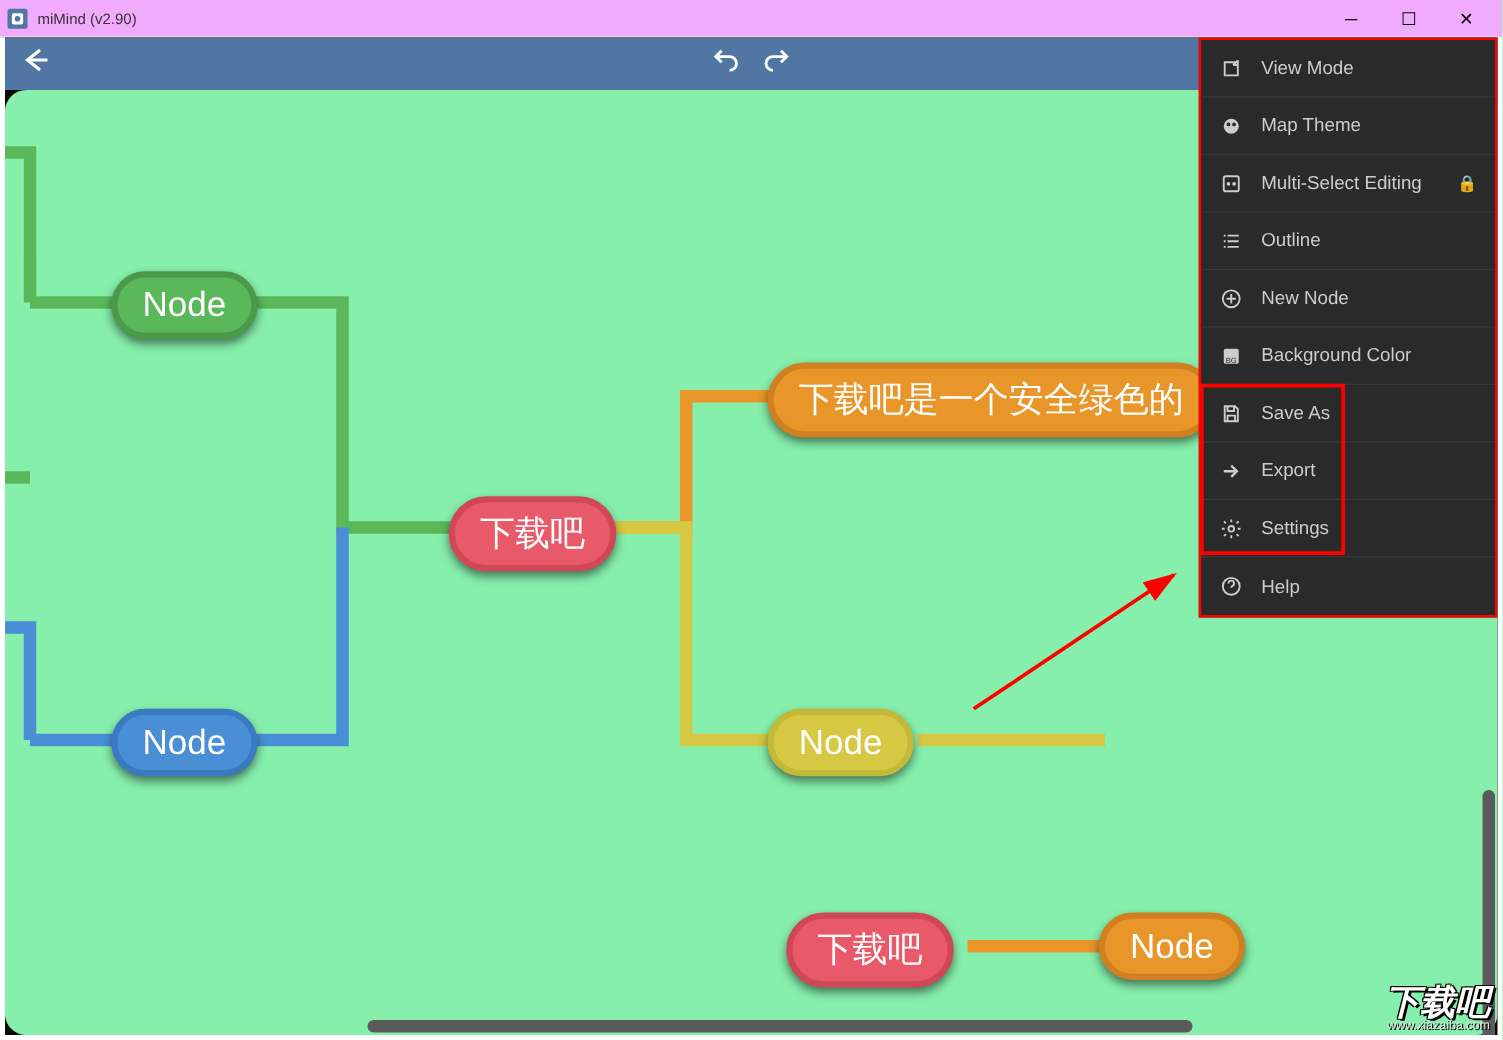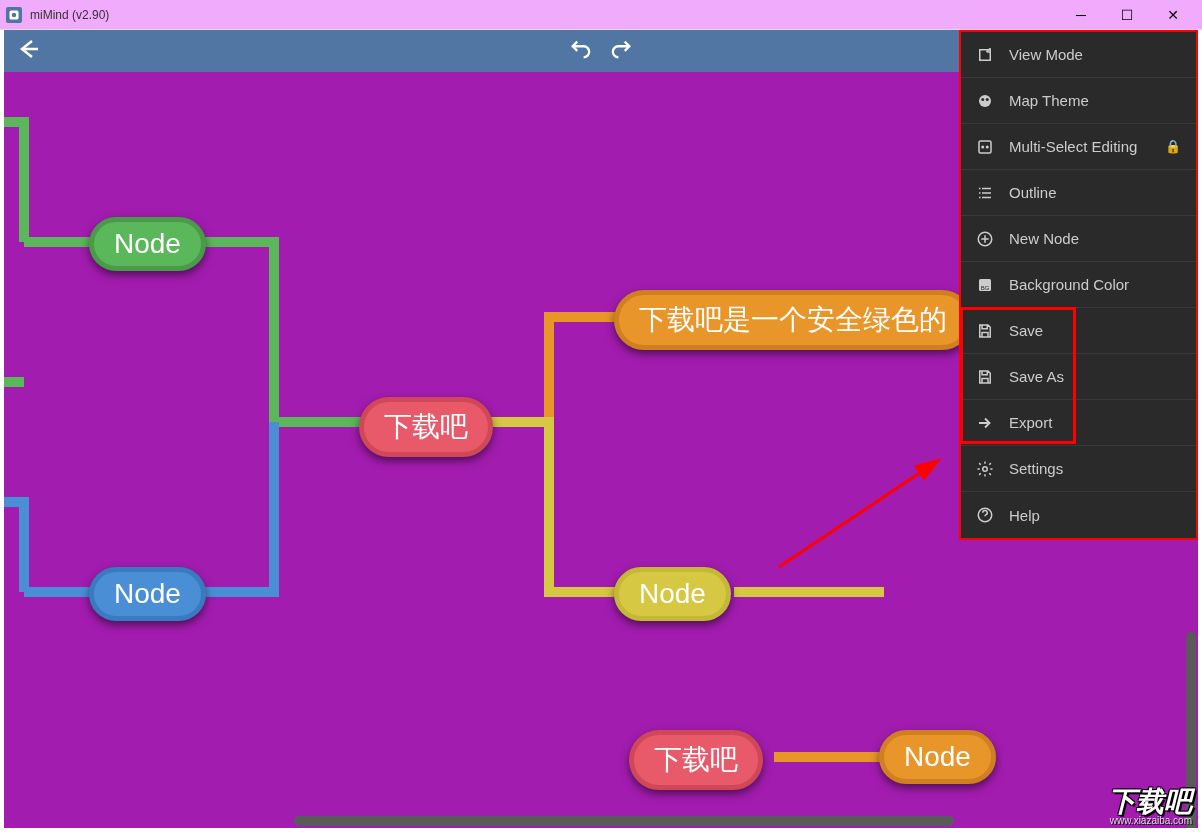--- a/index.html
+++ b/index.html
@@ -16,21 +16,21 @@
 
 .app { position: absolute; top: 30px; left: 4px; right: 4px; bottom: 4px; background: #0a0a0a; overflow: hidden; }
 
 
 .toolbar { height: 42px; background: #5276a3; display: flex; align-items: center; padding: 0 12px; position: relative; }
 .toolbar .back { color: #fff; font-size: 20px; cursor: pointer; }
 .toolbar .center { position: absolute; left: 50%; transform: translateX(-50%); display: flex; gap: 20px; }
 .toolbar .center span { color: #fff; font-size: 20px; cursor: pointer; }
 
 
-.canvas { position: absolute; top: 42px; left: 0; right: 0; bottom: 0; background: #a21caf; }
+.canvas { position: absolute; top: 42px; left: 0; right: 0; bottom: 0; background: #86efac; border-radius: 17px; }
 
 
 .node { position: absolute; border-radius: 30px; padding: 6px 20px; font-size: 28px; color: #fff; display: flex; align-items: center; justify-content: center; box-shadow: 0 4px 8px rgba(0,0,0,0.5); }
 .node-green { background: #5ab85a; border: 5px solid #4a9a4a; }
 .node-blue { background: #4a8fd6; border: 5px solid #3a7ac0; }
 .node-red { background: #e85a6a; border: 5px solid #d04858; }
 .node-orange { background: #e8952a; border: 5px solid #d08020; }
 .node-yellow { background: #d6c842; border: 5px solid #c4b838; }
 
 
@@ -211,28 +211,20 @@
           </svg>
         </span>
       <span>Background Color</span>
     </div>
     <div class="menu-item">
       <span class="micon">
           <svg viewBox="0 0 24 24">
             <path d="M5 4h11l3 3v13H5z M8 4v5h7V4 M8 14h8v6H8z" stroke="#ccc" stroke-width="2" fill="none"></path>
           </svg>
         </span>
-      <span>Save</span>
-    </div>
-    <div class="menu-item">
-      <span class="micon">
-          <svg viewBox="0 0 24 24">
-            <path d="M5 4h11l3 3v13H5z M8 4v5h7V4 M8 14h8v6H8z" stroke="#ccc" stroke-width="2" fill="none"></path>
-          </svg>
-        </span>
       <span>Save As</span>
     </div>
     <div class="menu-item">
       <span class="micon">
           <svg viewBox="0 0 24 24">
             <path d="M4 12h12 M12 6l6 6-6 6" stroke="#ccc" stroke-width="2.5" fill="none"></path>
           </svg>
         </span>
       <span>Export</span>
     </div>

